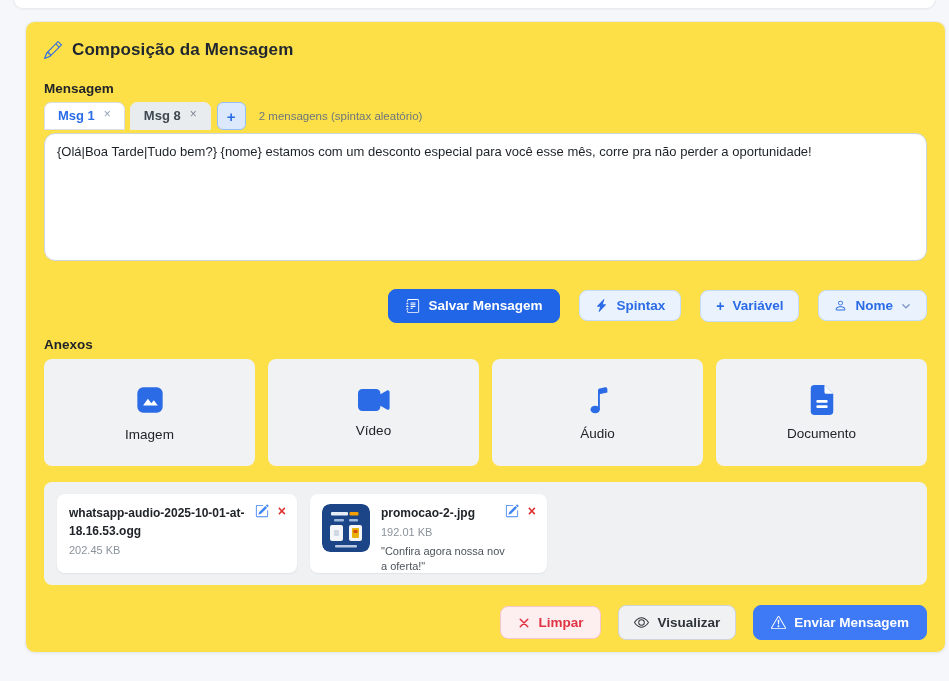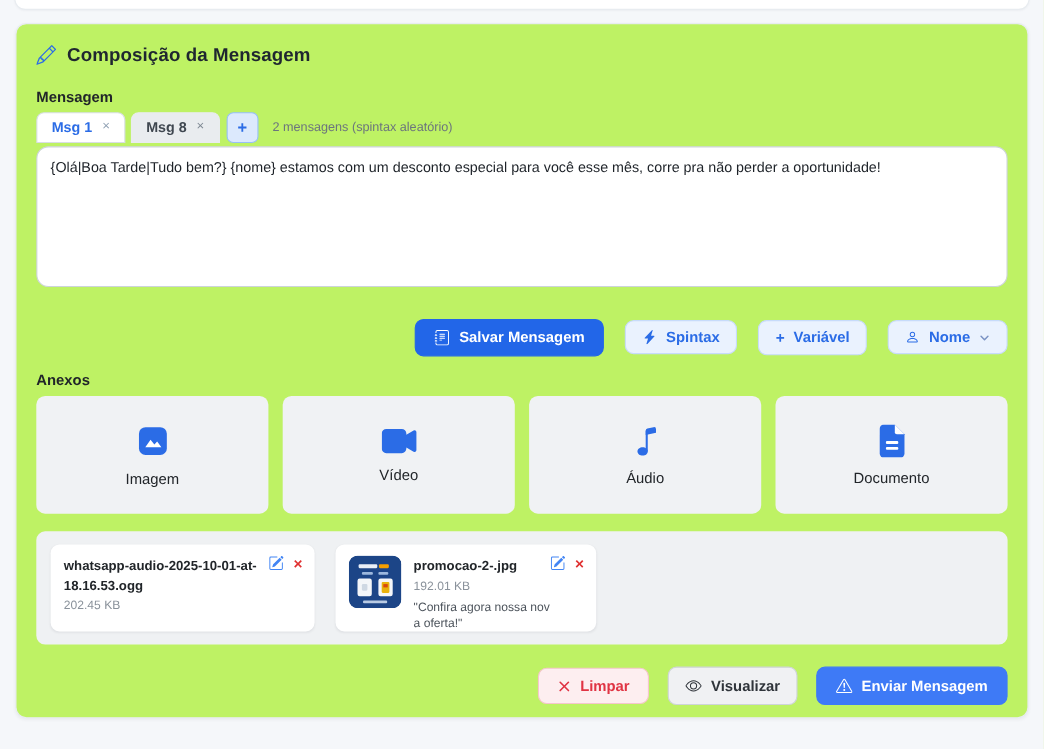--- a/index.html
+++ b/index.html
@@ -9,22 +9,22 @@
     font-family:"Liberation Sans", sans-serif;
     color:#212529;
     -webkit-font-smoothing:antialiased;
   }
   .top-strip{
     position:absolute;left:13px;top:-4px;width:921px;height:11px;
     background:#fff;border:1px solid #e8ecf0;border-radius:0 0 10px 10px;
     box-shadow:0 1px 2px rgba(16,24,40,.04);
   }
   .card{
-    position:absolute;left:14px;top:21px;width:921px;height:632px;
-    background:#bef264;border:1px solid #e8ecf0;border-radius:10px;
+    position:absolute;left:25px;top:21px;width:921px;height:632px;
+    background:#fde047;border:1px solid #e8ecf0;border-radius:10px;
     box-shadow:0 1px 3px rgba(16,24,40,.05);
     box-sizing:border-box;padding:16px 18px 0 18px;
   }
   .hdr{display:flex;align-items:center;gap:10px;height:24px;}
   .hdr .title{font-size:17px;font-weight:700;color:#1f2630;letter-spacing:.1px;}
   .section-label{font-size:13.5px;font-weight:700;color:#212529;margin-top:19px;}
   
   .tabs-row{display:flex;align-items:center;margin-top:6px;height:28px;}
   .tab{
     display:flex;gap:9px;
@@ -61,21 +61,21 @@
   
   .types-row{display:grid;grid-template-columns:repeat(4,1fr);gap:13px;margin-top:7px;}
   .type-card{
     background:#f0f2f4;border-radius:8px;height:107px;cursor:pointer;
     display:flex;flex-direction:column;align-items:center;justify-content:center;gap:11px;
   }
   .type-card .t-label{font-size:13.5px;font-weight:500;color:#212529;}
   
   .files-wrap{
     margin-top:16px;background:#eff1f3;border-radius:8px;height:103px;
-    box-sizing:border-box;padding:12px 13px;display:flex;gap:19px;align-items:flex-start;
+    box-sizing:border-box;padding:12px 13px;display:flex;gap:13px;align-items:flex-start;
   }
   .file-card{
     position:relative;background:#fff;border-radius:8px;height:79px;box-sizing:border-box;
     padding:10px 12px;box-shadow:0 1px 2px rgba(16,24,40,.06);
   }
   .file-card.audio{width:240px;}
   .file-card.image{width:237px;display:flex;gap:11px;}
   .file-name{font-size:12px;font-weight:700;color:#212529;line-height:1.5;word-break:break-all;}
   .file-card.audio .file-name{width:176px;}
   .file-size{font-size:11px;color:#8a929b;margin-top:4px;}

